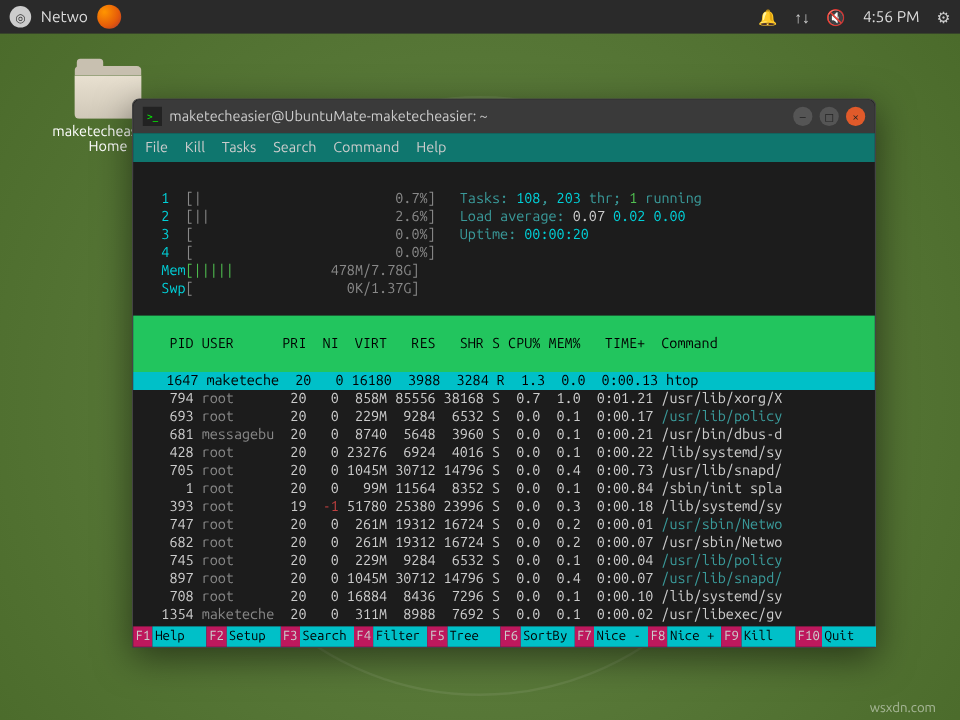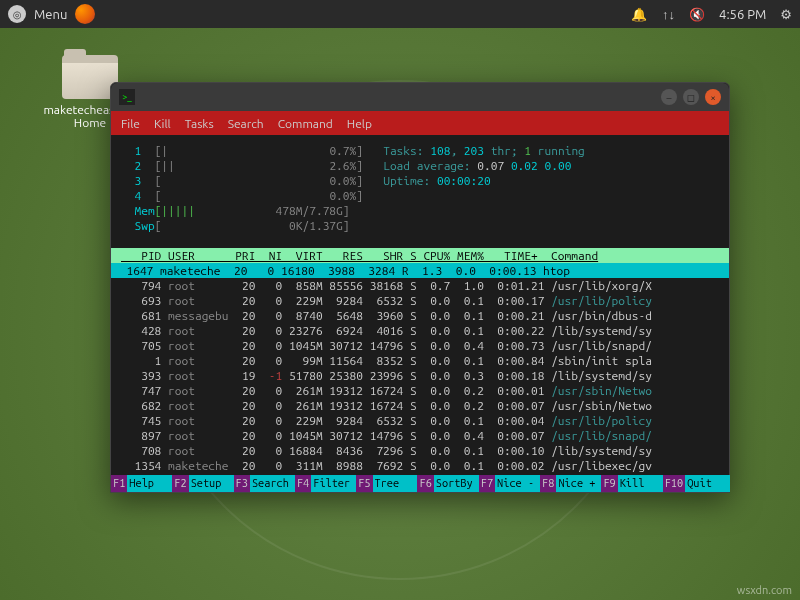--- a/index.html
+++ b/index.html
@@ -94,73 +94,73 @@
       width: 16px; height: 16px;
       border-radius: 50%;
       background: #555;
       color: #222;
       font-size: 10px;
       display: flex; align-items: center; justify-content: center;
     }
     .win-close { background: #e05a2a; }
     .menubar {
       height: 24px;
-      background: #b91c1c;
+      background: #0f766e;
       display: flex;
       align-items: center;
       gap: 14px;
       padding: 0 10px;
       color: #ccc;
       font-size: 12px;
     }
     .term-body {
       font-family: "Ubuntu Mono", "DejaVu Sans Mono", monospace;
       font-size: 12px;
       line-height: 15px;
       color: #ccc;
       background: #1c1c1c;
       padding: 8px 10px 0 10px;
       white-space: pre;
+      margin-top: 15px;
     }
     .cyan { color: #00d0d8; }
     .cyan-dim { color: #3a9a9a; }
     .green { color: #50c050; }
     .red { color: #c04040; }
     .dim { color: #888; }
     .gray { color: #888; }
     .col-header {
-      background: #86efac;
+      background: #22c55e;
       color: #000;
       display: block;
       margin: 0 -10px;
-      padding: 0 10px;
-      text-decoration: underline;
+      padding: 16px 10px;
     }
     .sel-row {
       background: #00c0c8;
       color: #000;
       display: block;
       margin: 0 -10px;
-      padding: 0 2px;
+      padding: 0 14px;
     }
     .proc-row { display: block; }
     .fkeys {
       background: #1c1c1c;
       display: flex;
       font-size: 11px;
       padding: 0;
       margin: 2px -10px 0 -10px;
     }
     .fkey { display: flex; }
-    .fkey-num { background: #701a75; color: #ccc; padding: 1px 2px; }
+    .fkey-num { background: #be185d; color: #ccc; padding: 1px 2px; }
     .fkey-lbl { background: #00c0c8; color: #000; padding: 1px 6px 1px 2px; }
     
     .watermark {
       position: absolute;
-      right: 8px; bottom: 4px;
+      right: 20px; bottom: 4px;
       font-size: 11px;
       color: rgba(255,255,255,0.5);
     }
     
     .bg-ring {
       position: absolute;
       left: 50%; top: 55%;
       width: 500px; height: 500px;
       margin-left: -250px; margin-top: -250px;
       border: 2px solid rgba(255,255,255,0.08);
@@ -169,40 +169,41 @@
     }
   </style>
 </head>
 <body>
 
 <div class="bg-ring"></div>
 
 <div class="top-panel">
   <div class="panel-left">
     <span class="mate-icon">◎</span>
-    <span>Menu</span>
+    <span>Netwo</span>
     <span class="ff-icon"></span>
   </div>
   <div class="panel-right">
     <span class="tray-icon">🔔</span>
     <span class="tray-icon">↑↓</span>
     <span class="tray-icon">🔇</span>
     <span>4:56 PM</span>
     <span class="tray-icon">⚙</span>
   </div>
 </div>
 
 <div class="desktop-icon">
   <div class="folder-icon"></div>
   <div>maketecheasier's Home</div>
 </div>
 
 <div class="terminal-window">
   <div class="titlebar">
     <span class="term-icon">&gt;_</span>
+    <span>maketecheasier@UbuntuMate-maketecheasier: ~</span>
     <div class="win-controls">
       <span class="win-btn">–</span>
       <span class="win-btn">◻</span>
       <span class="win-btn win-close">×</span>
     </div>
   </div>
   <div class="menubar" id="menubar">
       <span>File</span>
       <span>Kill</span>
       <span>Tasks</span>

